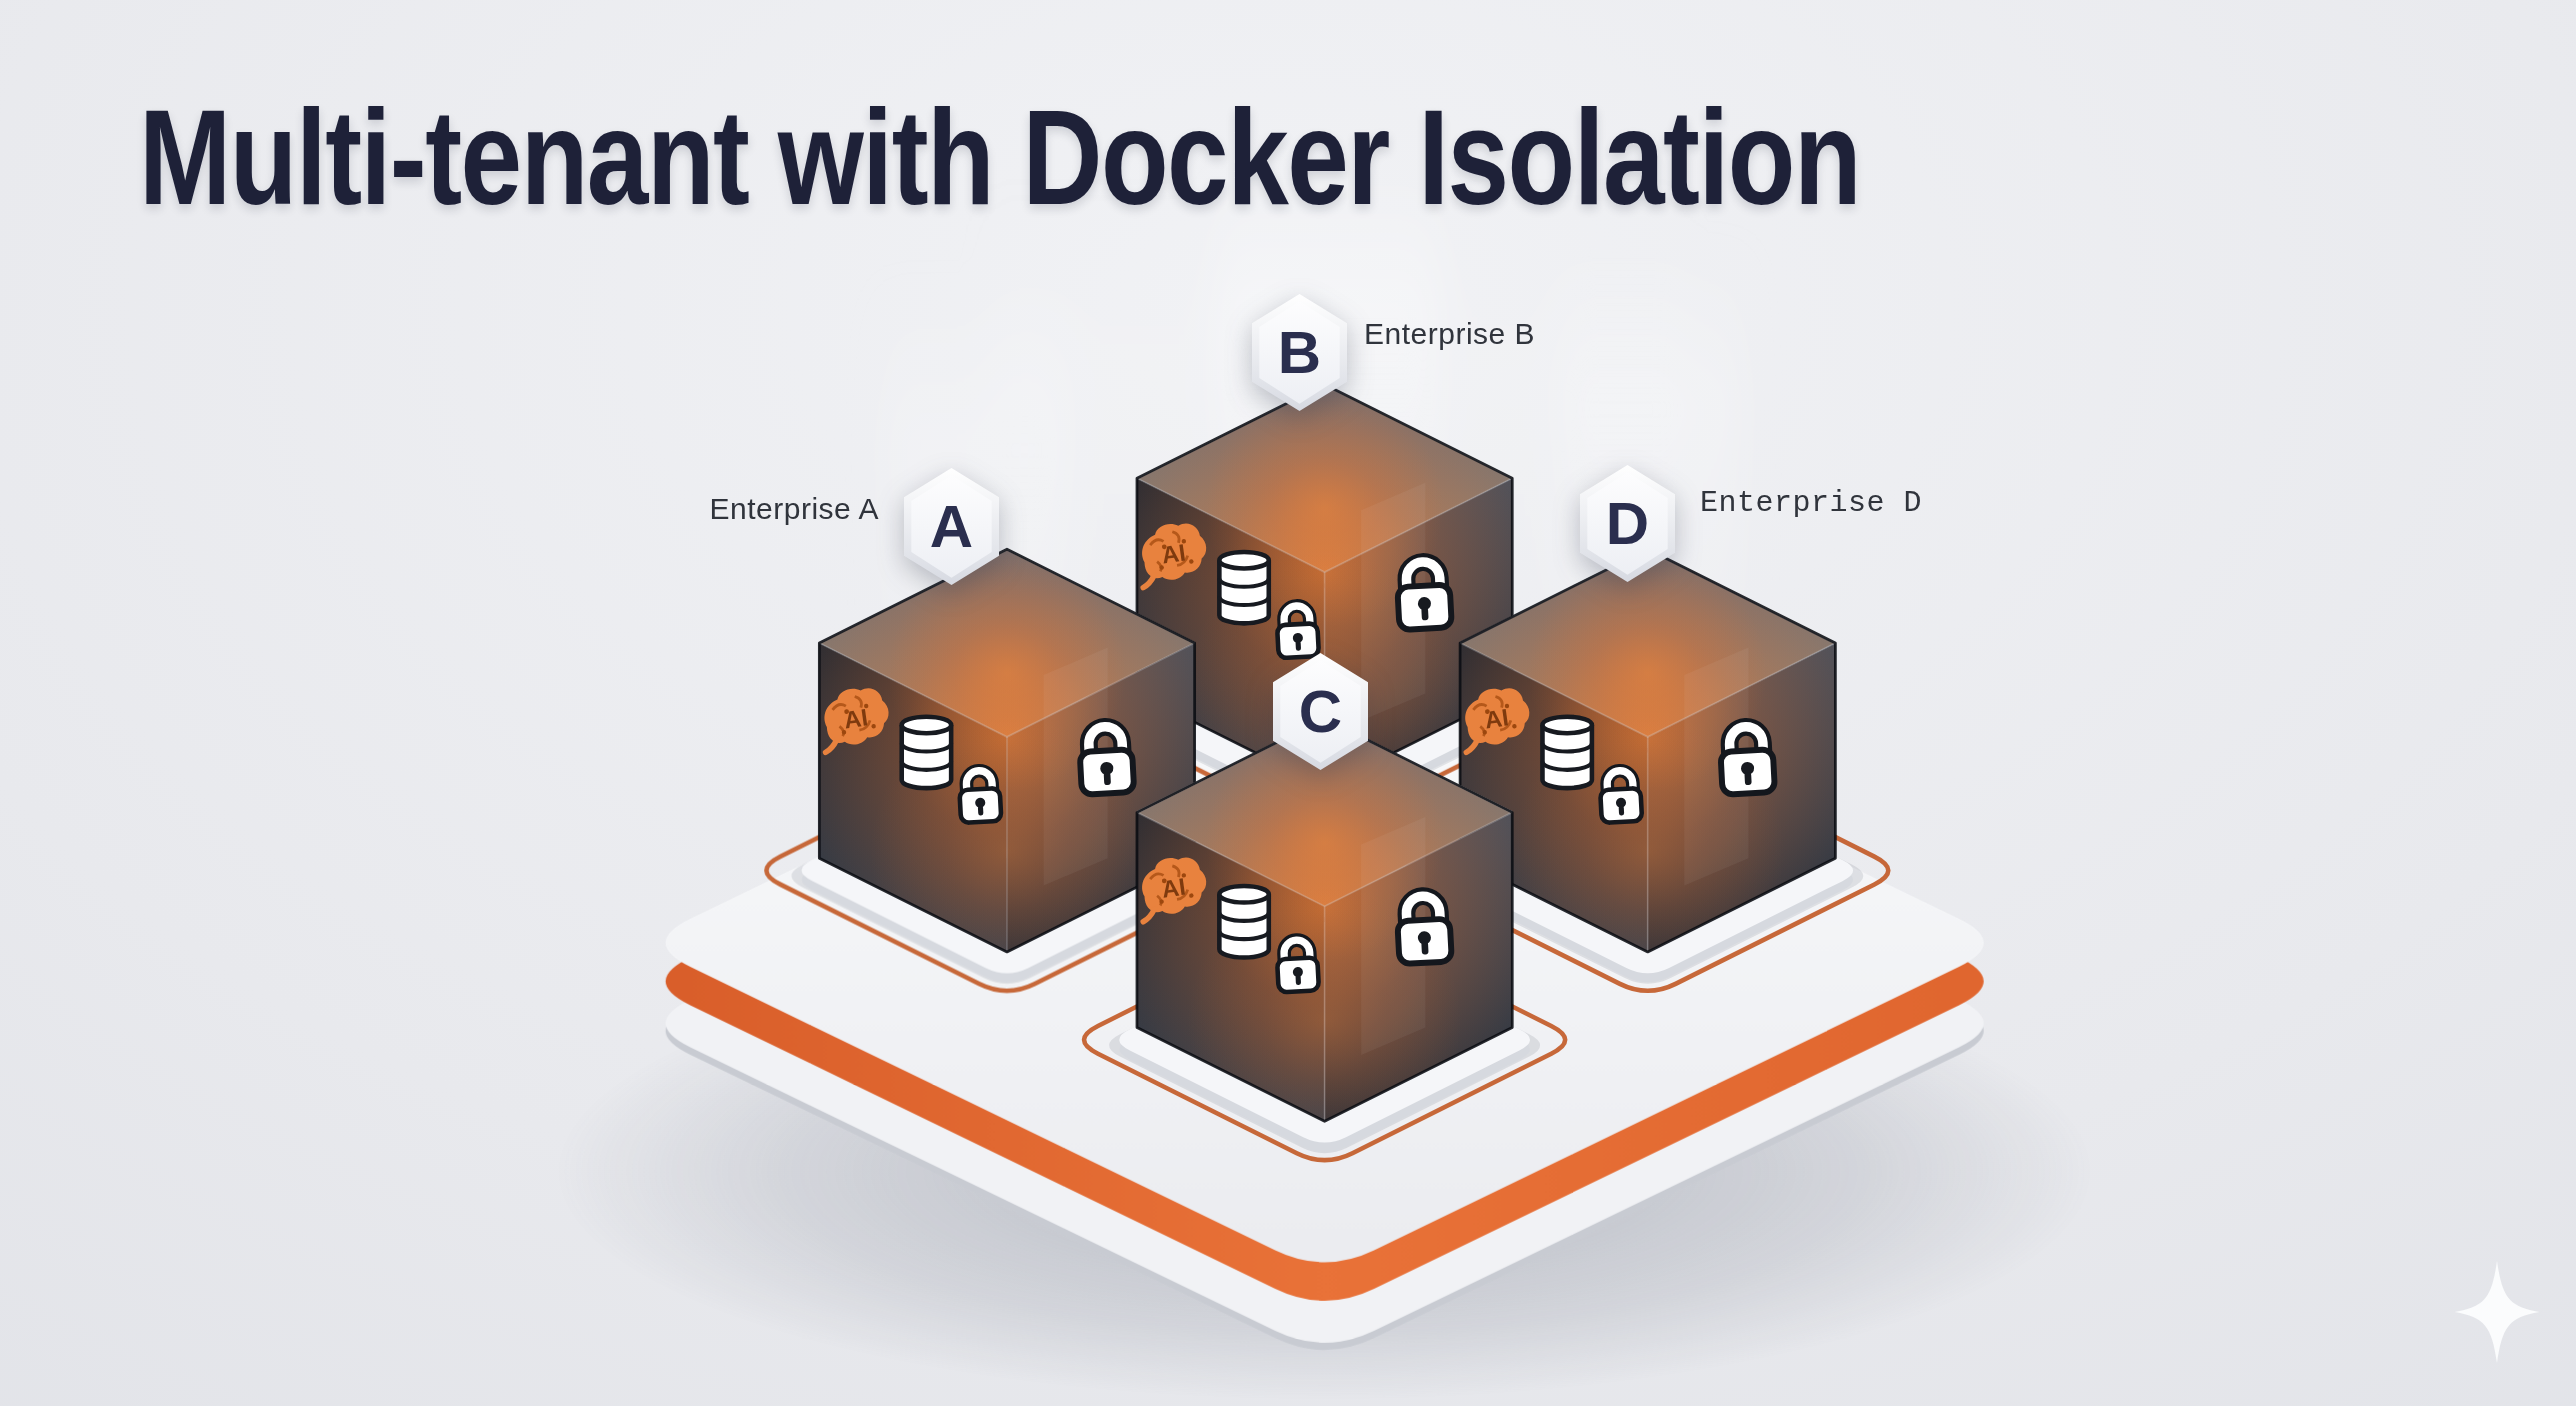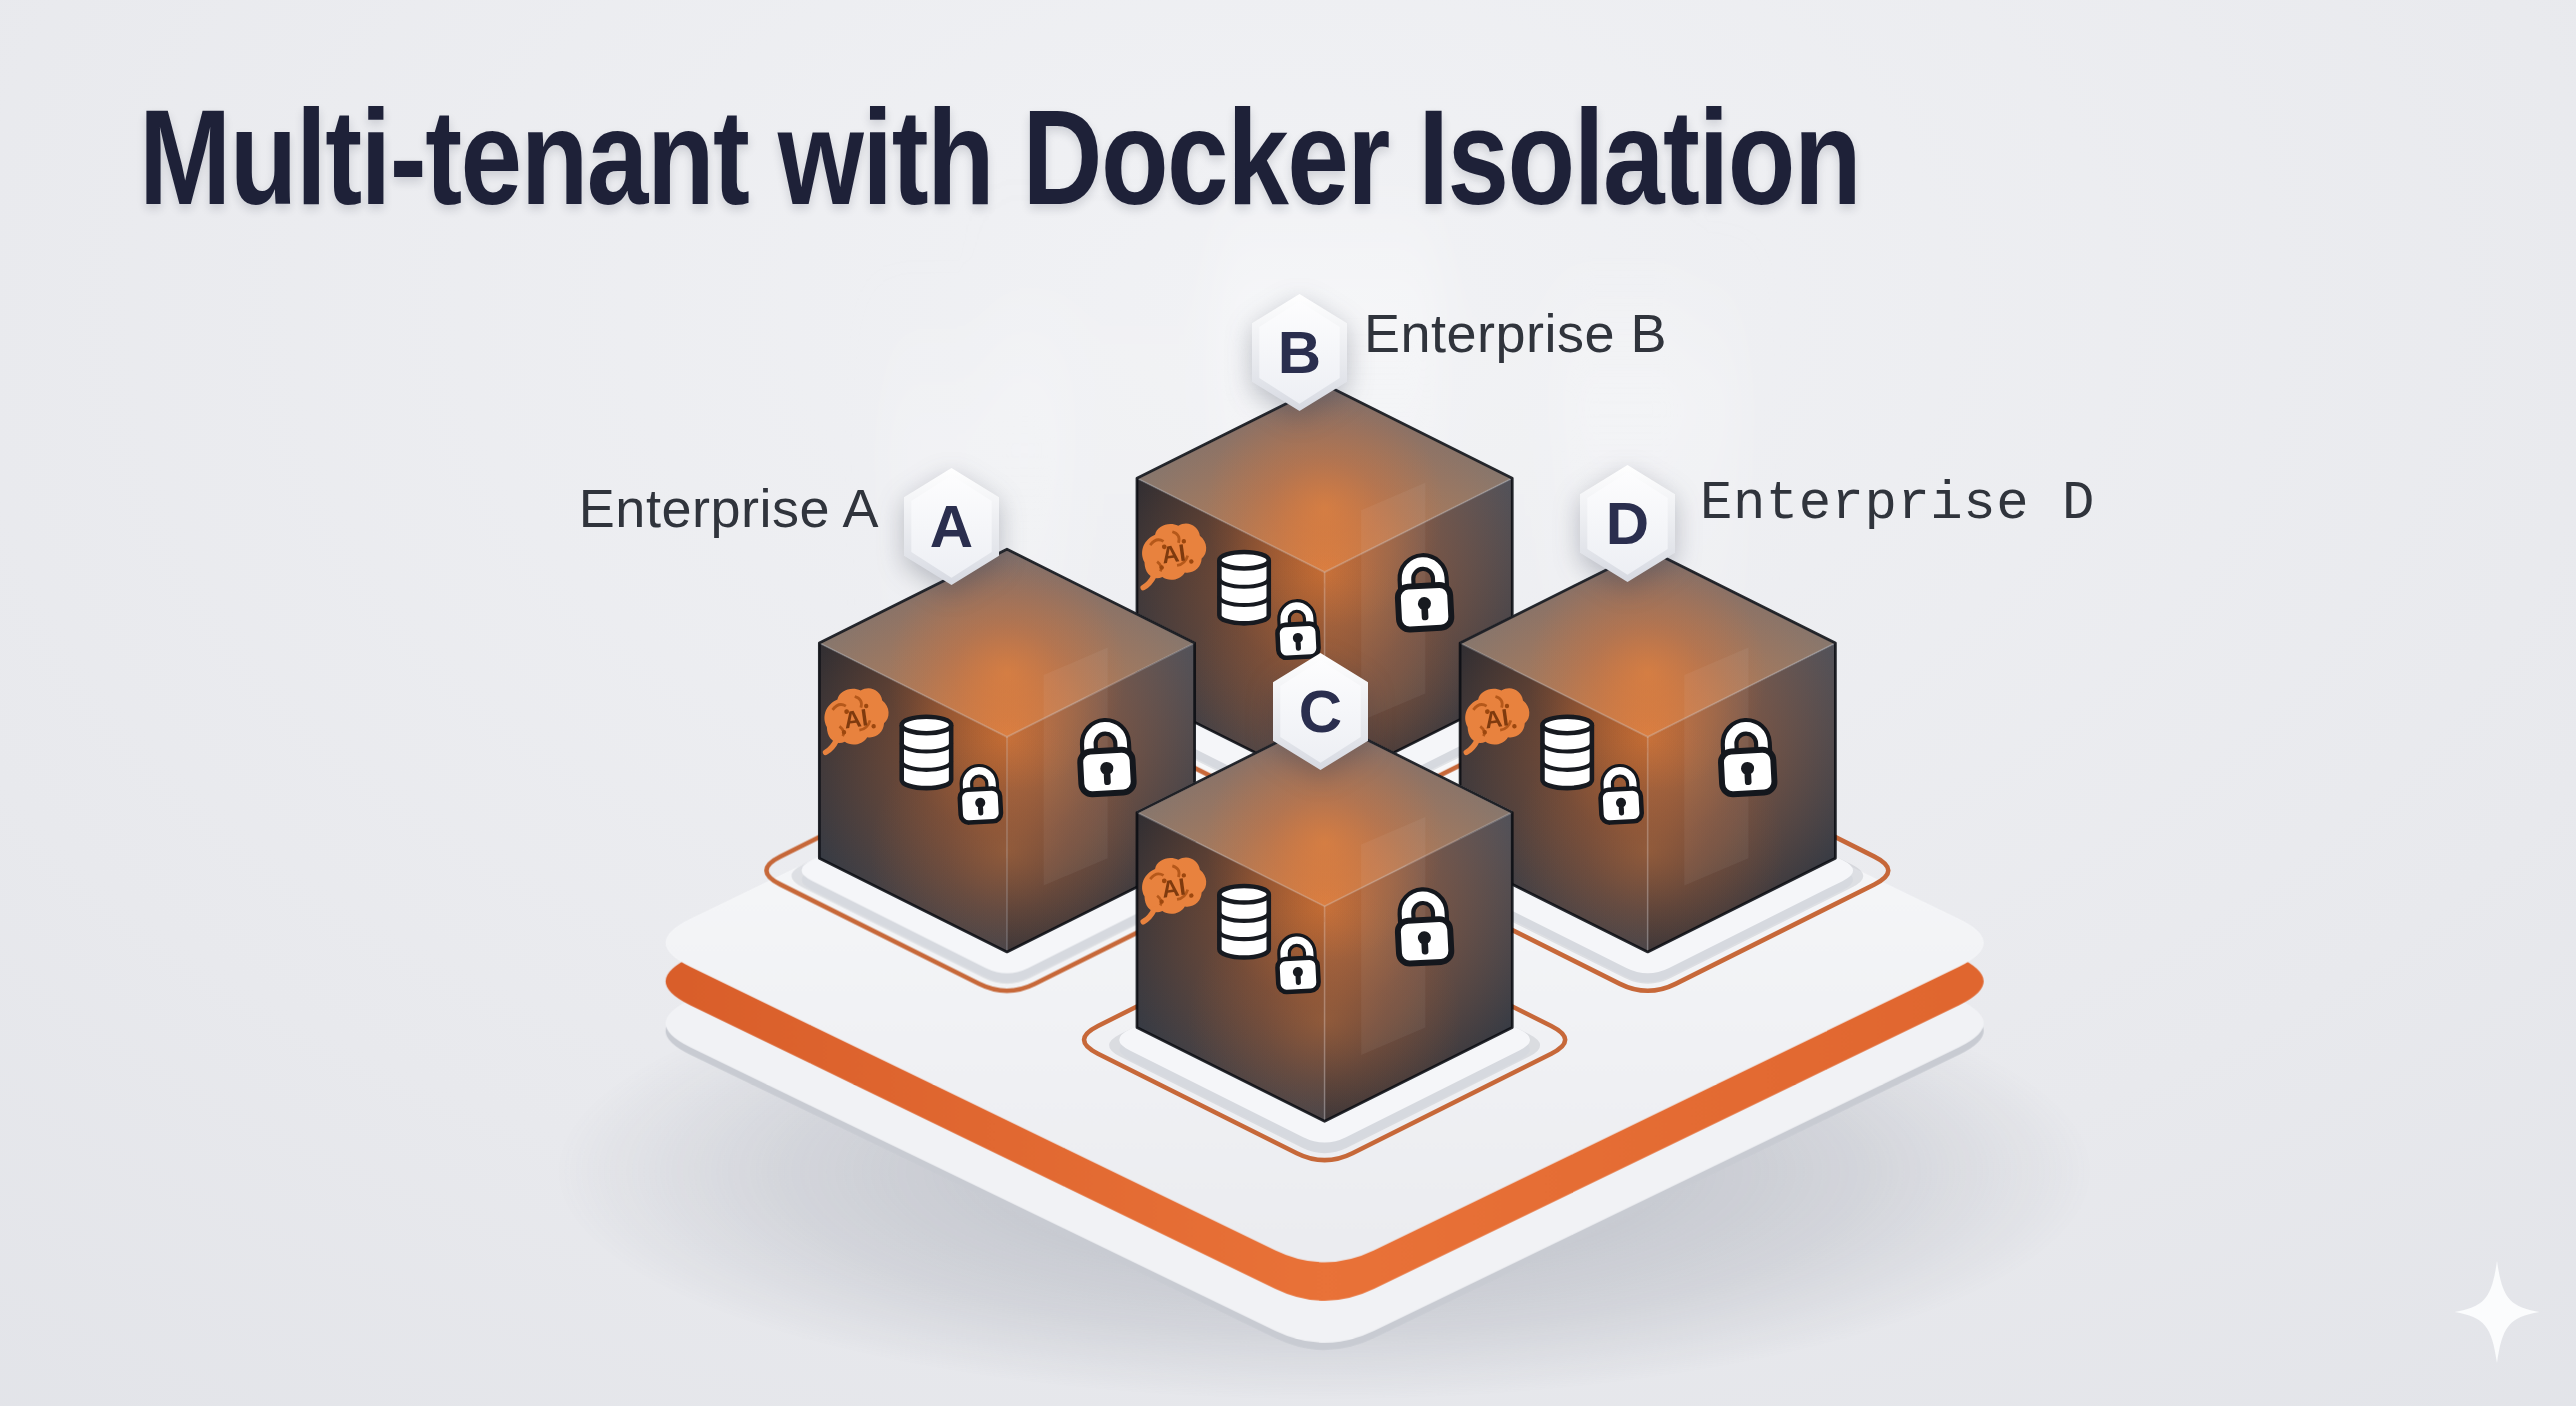--- a/index.html
+++ b/index.html
@@ -11,21 +11,21 @@
   .stage{position:absolute;left:0;top:0;width:2576px;height:1406px;}
   #scene{position:absolute;left:0;top:0;width:2576px;height:1406px;}
   .title{
     position:absolute;left:139px;top:84px;margin:0;
     font-size:135px;font-weight:700;letter-spacing:-1.8px;line-height:1.1;
     color:#1e2138;white-space:nowrap;
     transform:scaleX(.82);transform-origin:left top;
     text-shadow:0 4.6px 11px rgba(30,34,56,.15);
   }
   .ent-label{
-    position:absolute;font-size:54px;font-weight:500;color:#30343c;
+    position:absolute;font-size:30px;font-weight:500;color:#30343c;
     letter-spacing:0.5px;white-space:nowrap;line-height:51px;
   }
   #labelA{right:1697px;top:483px;text-align:center;}
   #labelB{left:1364px;top:308px;}
   #labelD{left:1700px;top:478px;font-family:Liberation Mono, monospace;}
   .hex{
     position:absolute;width:95px;height:117px;
     filter:drop-shadow(0 8.2px 13px rgba(50,55,75,.30));
   }
   .hex-outer{

